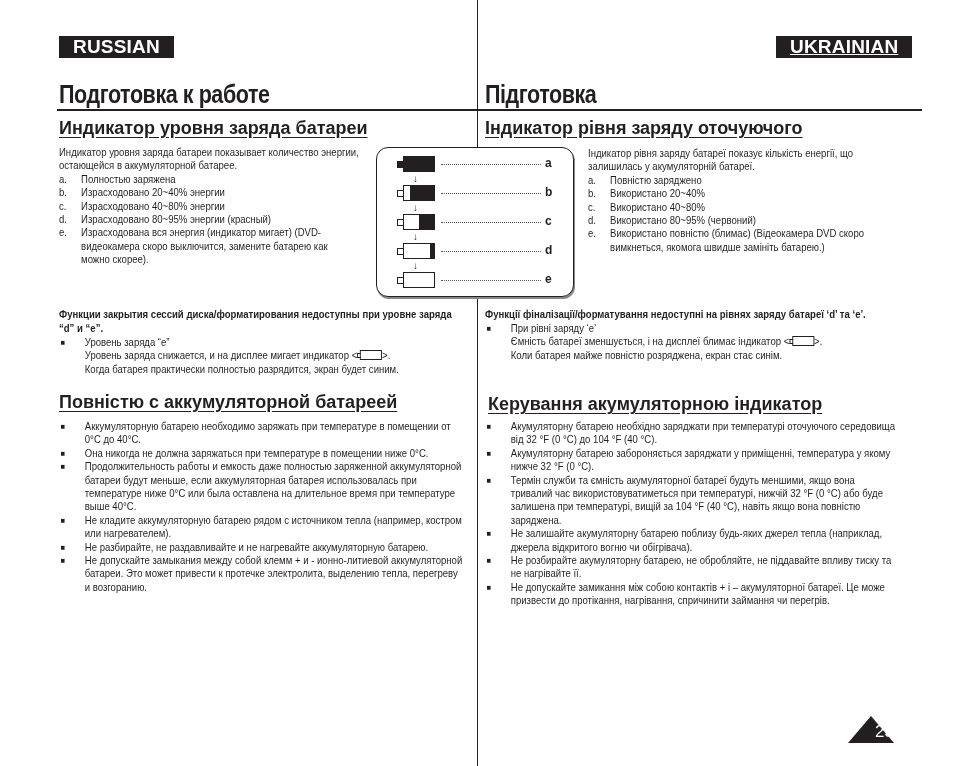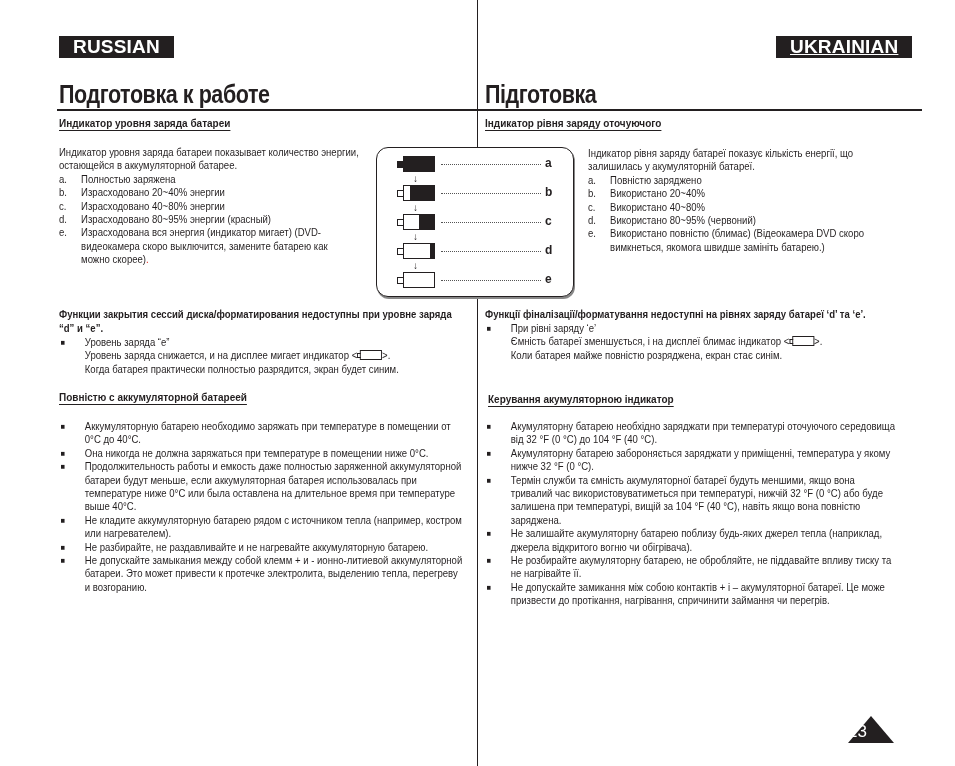--- a/index.html
+++ b/index.html
@@ -5,42 +5,42 @@
   html, body { margin: 0; padding: 0; background: #ffffff; }
   body { width: 955px; height: 766px; position: relative; overflow: hidden;
          font-family: "Liberation Sans", sans-serif; color: #231f20; }
   .abs { position: absolute; }
   .lang-badge { background: #231f20; color: #fff; font-weight: bold; font-size: 19px;
                 line-height: 22px; height: 22px; padding: 0 14px; letter-spacing: 0.2px; }
   .page-title { font-size: 25px; font-weight: bold; letter-spacing: -0.5px; transform: scaleX(0.86);
                 transform-origin: left top; white-space: nowrap; }
   .title-rule { height: 2px; background: #231f20; }
   .vdivider { width: 1px; background: #231f20; }
-  .sec-head { font-size: 10px; font-weight: bold; text-decoration: underline; text-underline-offset: 3px;
+  .sec-head { font-size: 18px; font-weight: bold; text-decoration: underline; text-underline-offset: 3px;
               white-space: nowrap; }
   .body-text { font-size: 10.4px; line-height: 13.4px; transform: scaleX(0.92); transform-origin: left top; }
   .list { margin: 0; padding: 0; list-style: none; }
   .list li { display: flex; }
   .list .marker { width: 24px; flex: 0 0 24px; }
   .bullet-list li .marker { font-size: 8px; line-height: 13.4px; width: 26px; flex: 0 0 26px; padding-left: 2px; }
   .bold-par { font-weight: bold; font-size: 10.4px; line-height: 14px; }
   .red { color: #e2231a; }
   .inline-batt { display: inline-block; width: 22px; height: 8px; border: 1px solid #231f20; position: relative; vertical-align: -1px; margin-left: 3px; }
   .inline-batt::before { content: ""; position: absolute; left: -4px; top: 2px; width: 3px; height: 3px; border: 1px solid #231f20; border-right: none; }
   .batt-box { border: 1px solid #231f20; border-radius: 12px; box-shadow: 1px 2px 0 #888; background: #fff; }
   .batt-row { position: absolute; left: 0; width: 100%; height: 20px; }
   .batt { position: absolute; left: 26px; top: 0; width: 32px; height: 16px; border: 1px solid #231f20; background: #fff; box-sizing: border-box; }
   .batt-tip { position: absolute; left: 20px; top: 5px; width: 6px; height: 7px; border: 1px solid #231f20; border-right: none; box-sizing: border-box; background:#fff; }
   .batt-fill { position: absolute; right: 0; top: 0; bottom: 0; background: #231f20; }
   .batt-dots { position: absolute; left: 64px; top: 8px; width: 100px; border-top: 1px dotted #555; }
   .batt-letter { position: absolute; left: 168px; top: 0; font-size: 12px; font-weight: bold; }
   .batt-arrow { position: absolute; left: 36px; font-size: 10px; line-height: 10px; }
   .page-num { width: 0; height: 0; border-left: 23px solid transparent; border-right: 23px solid transparent;
               border-bottom: 27px solid #231f20; }
-  .page-num-text { color: #fff; font-size: 17px; text-align: left; width: 46px; }
+  .page-num-text { color: #fff; font-size: 17px; text-align: right; width: 46px; }
 </style>
 </head>
 <body>
 
 <div class="abs lang-badge" style="left:59px; top:36px;">RUSSIAN</div>
 <div class="abs lang-badge" style="left:776px; top:36px;text-decoration:underline;">UKRAINIAN</div>
 
 <div class="abs page-title" style="left:59px; top:80px;">Подготовка к работе</div>
 <div class="abs page-title" style="left:485px; top:80px;">Підготовка</div>
 

